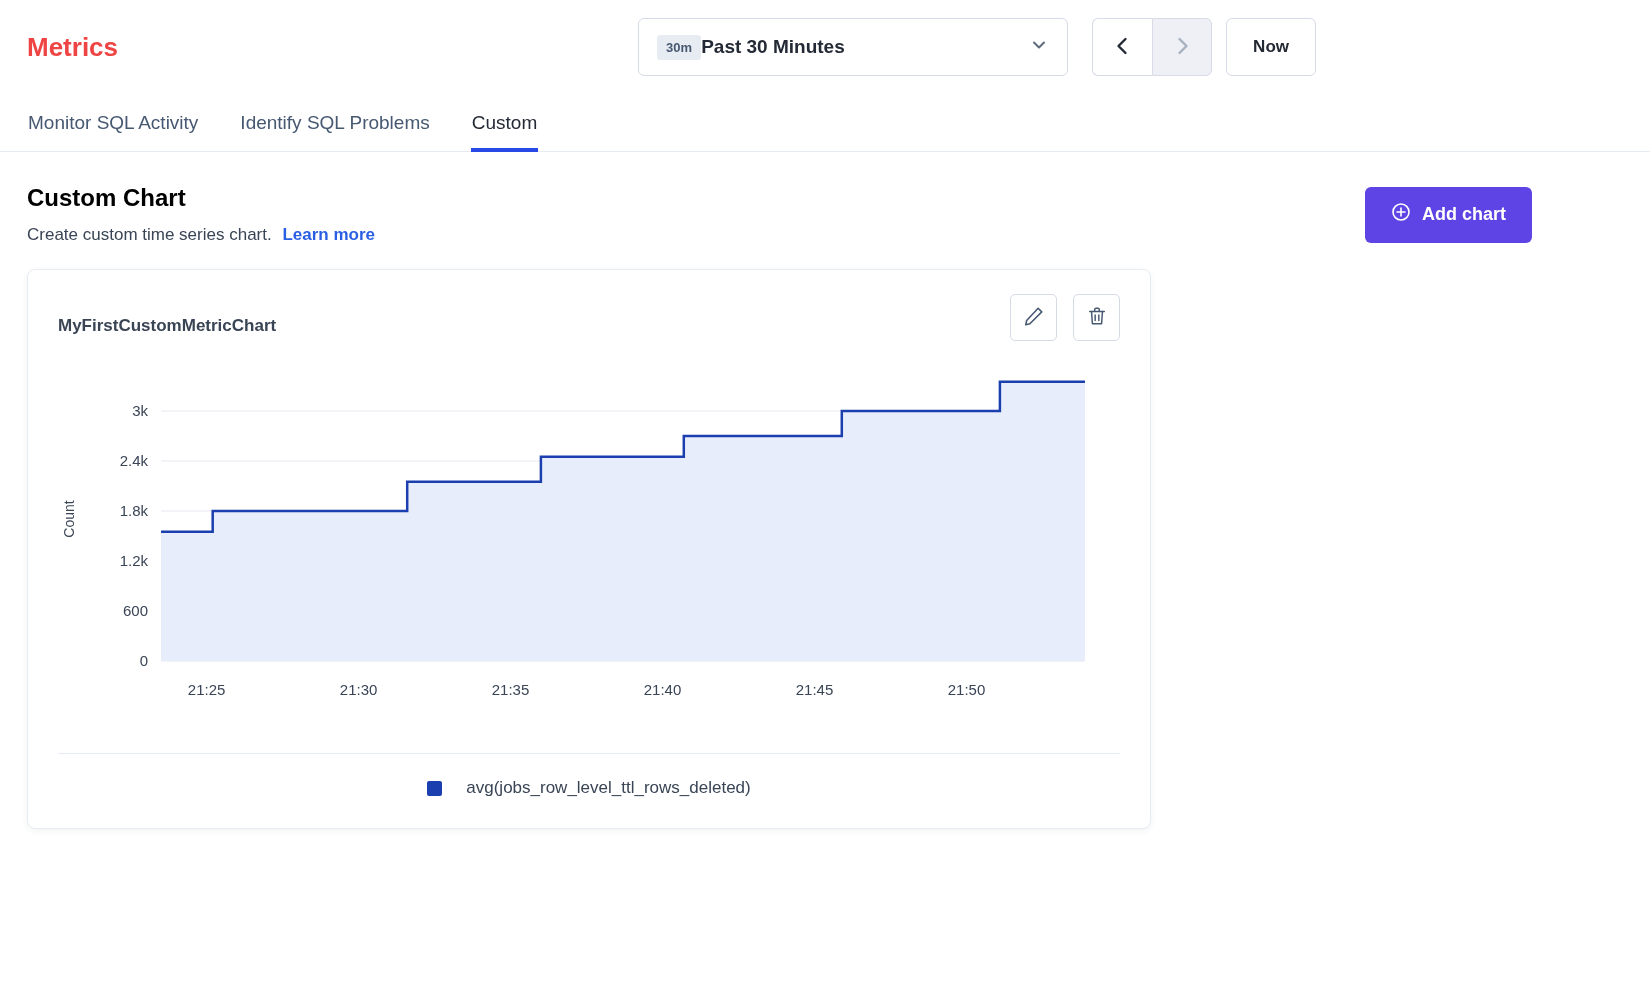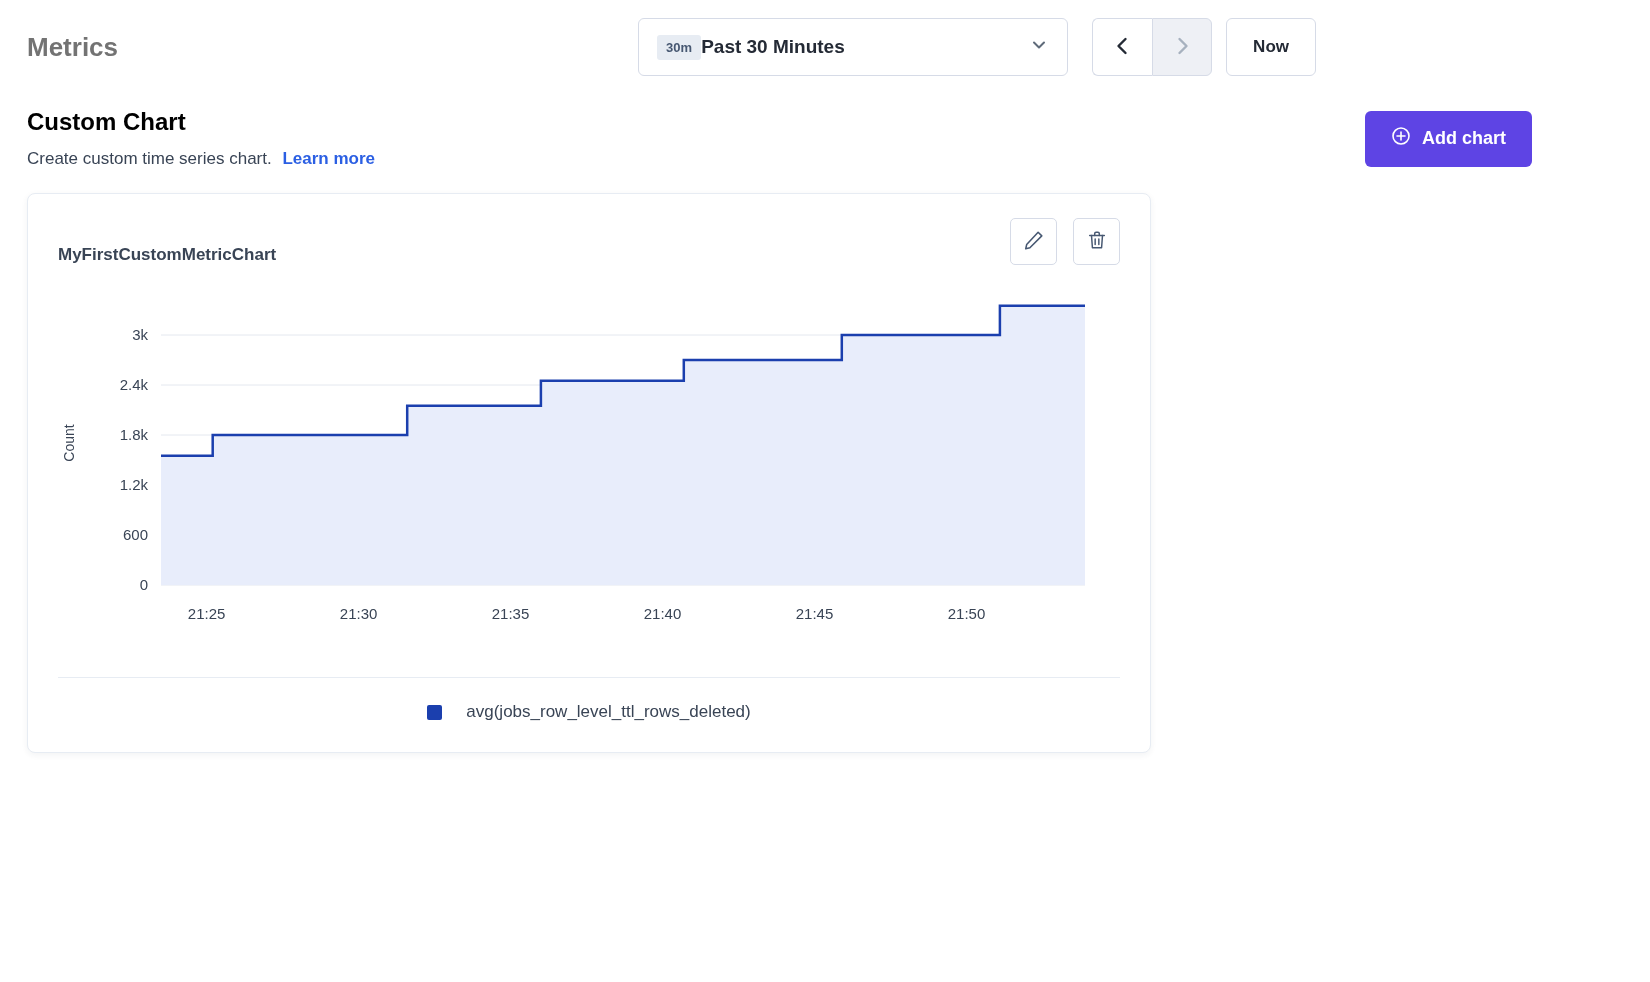--- a/index.html
+++ b/index.html
@@ -14,21 +14,21 @@
   
   .top-row {
     display: flex;
     justify-content: space-between;
     align-items: center;
     padding: 18px 334px 0 27px;
   }
   .page-title {
     font-size: 26px;
     font-weight: 700;
-    color: #737373;
+    color: #ef4444;
     margin: 0;
   }
   .controls { display: flex; align-items: center; }
   .time-picker {
     display: flex;
     align-items: center;
     height: 58px;
     min-width: 430px;
     padding: 0 18px;
     border: 1px solid #d6dbe7;
@@ -136,21 +136,21 @@
   
   .card {
     width: 1124px;
     margin: 24px 0 40px 27px;
     border: 1px solid #e7ecf3;
     border-radius: 8px;
     box-shadow: 0 2px 6px rgba(38,46,60,.06);
     padding: 24px 30px 30px;
     background: #fff;
   }
-  .card-head { display: flex; justify-content: space-between; align-items: flex-end; }
+  .card-head { display: flex; justify-content: space-between; align-items: center; }
   .card-title { font-size: 17px; font-weight: 700; color: #394455; margin-top: 16px; }
   .icon-btns { display: flex; gap: 16px; }
   .icon-btn {
     width: 47px; height: 47px;
     border: 1px solid #d6dbe7;
     border-radius: 5px;
     background: #fff;
     display: flex; align-items: center; justify-content: center;
     cursor: pointer;
     padding: 0;
@@ -205,20 +205,25 @@
                 <path d="M9.5 5l7 7-7 7" stroke="#a7b1bf" stroke-width="2.4" fill="none" stroke-linecap="round" stroke-linejoin="round"></path>
               </svg>
           </span>
         </button>
       </div>
 
       <button class="now-btn">Now</button>
     </div>
   </div>
 
+  <div class="tabs">
+    <div class="tab">Monitor SQL Activity</div>
+    <div class="tab">Identify SQL Problems</div>
+    <div class="tab active">Custom</div>
+  </div>
 
   <div class="section-head">
     <div>
       <h2 class="section-title">Custom Chart</h2>
       <p class="section-sub">
         <span>Create custom time series chart.</span>
         <a class="learn-more">Learn more</a>
       </p>
     </div>
     <button class="add-chart">

